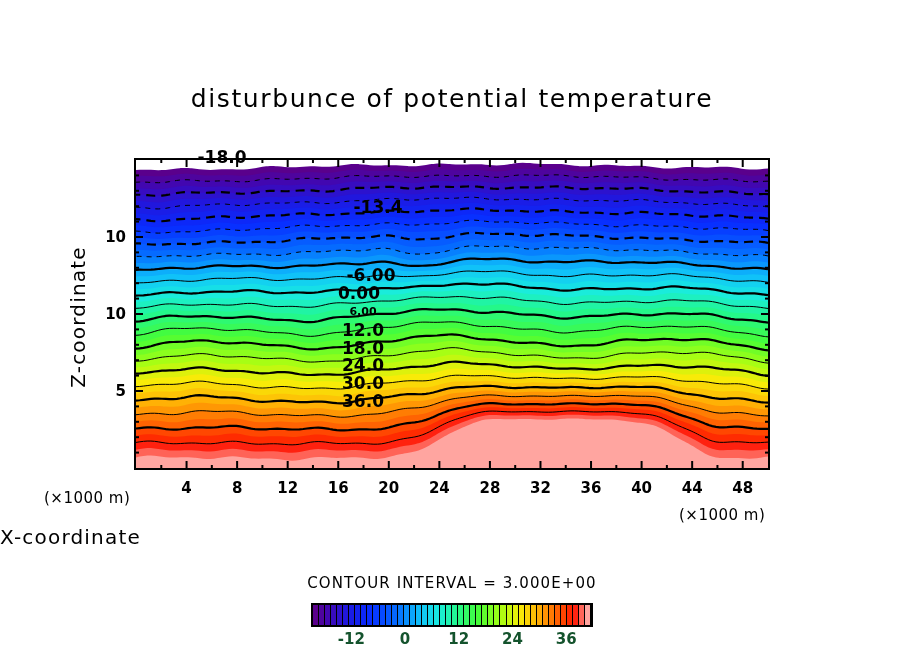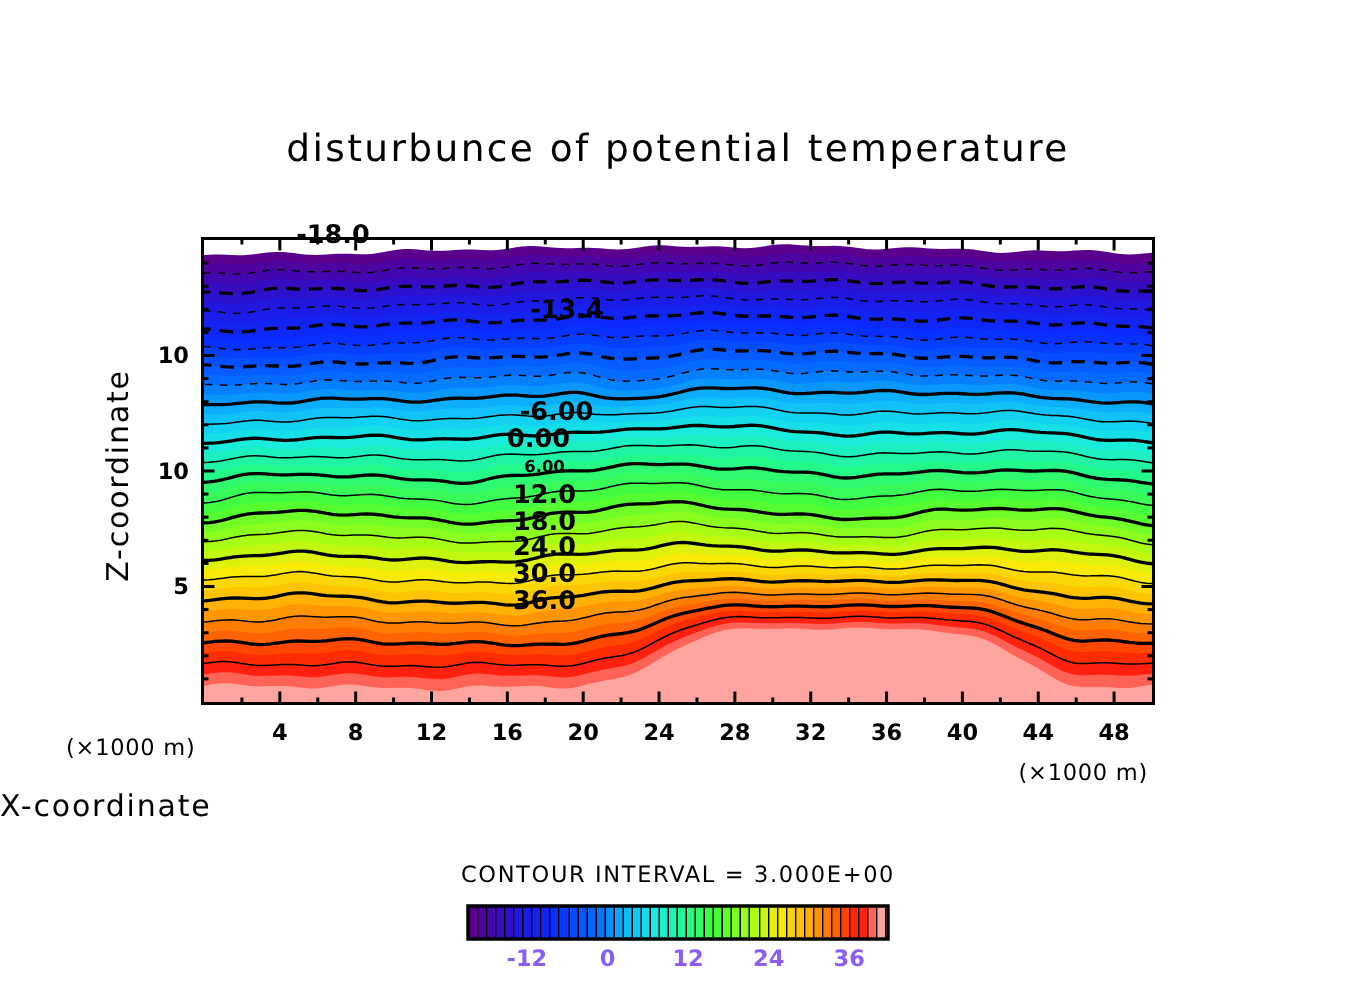--- a/index.html
+++ b/index.html
@@ -87,21 +87,21 @@
     color: #000;
     text-align: right;
     transform: translateY(-50%);
     width: 30px;
     left: 96px;
   }
   .cb-tick-label {
     position: absolute;
     font-size: 15px;
     font-weight: bold;
-    color: #8b5cf6;
+    color: #14532d;
     transform: translateX(-50%);
     top: 630px;
   }
   #plot-frame {
     position: absolute;
     left: 134px;
     top: 158px;
     width: 636px;
     height: 312px;
     border: 2px solid #000;

